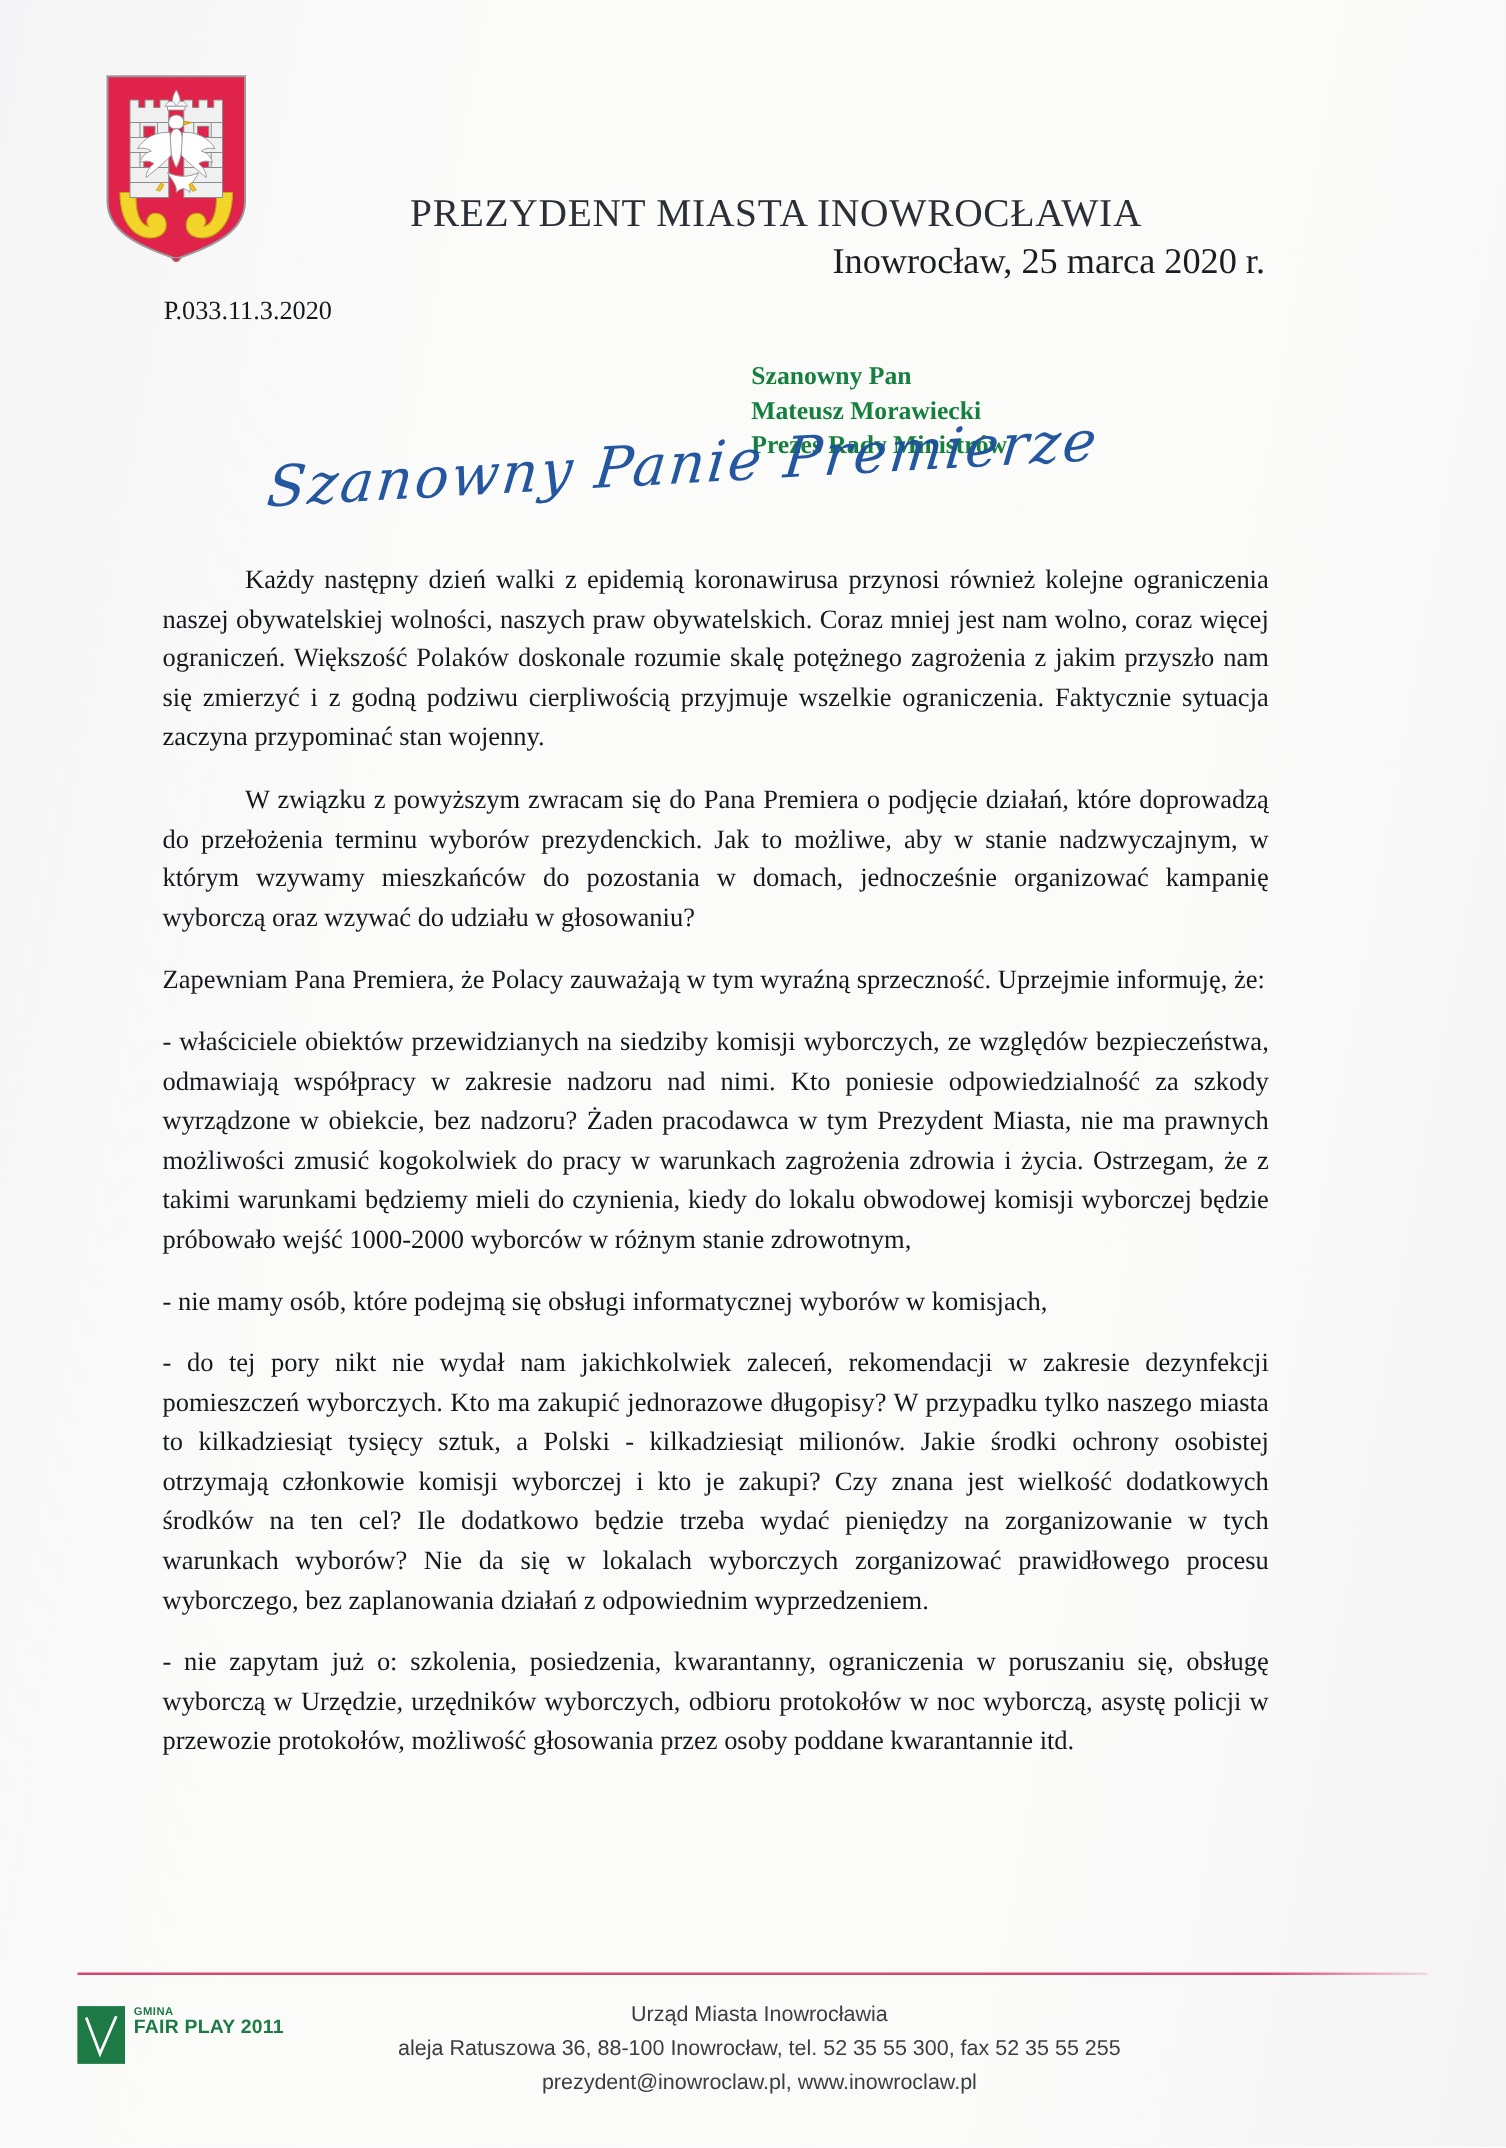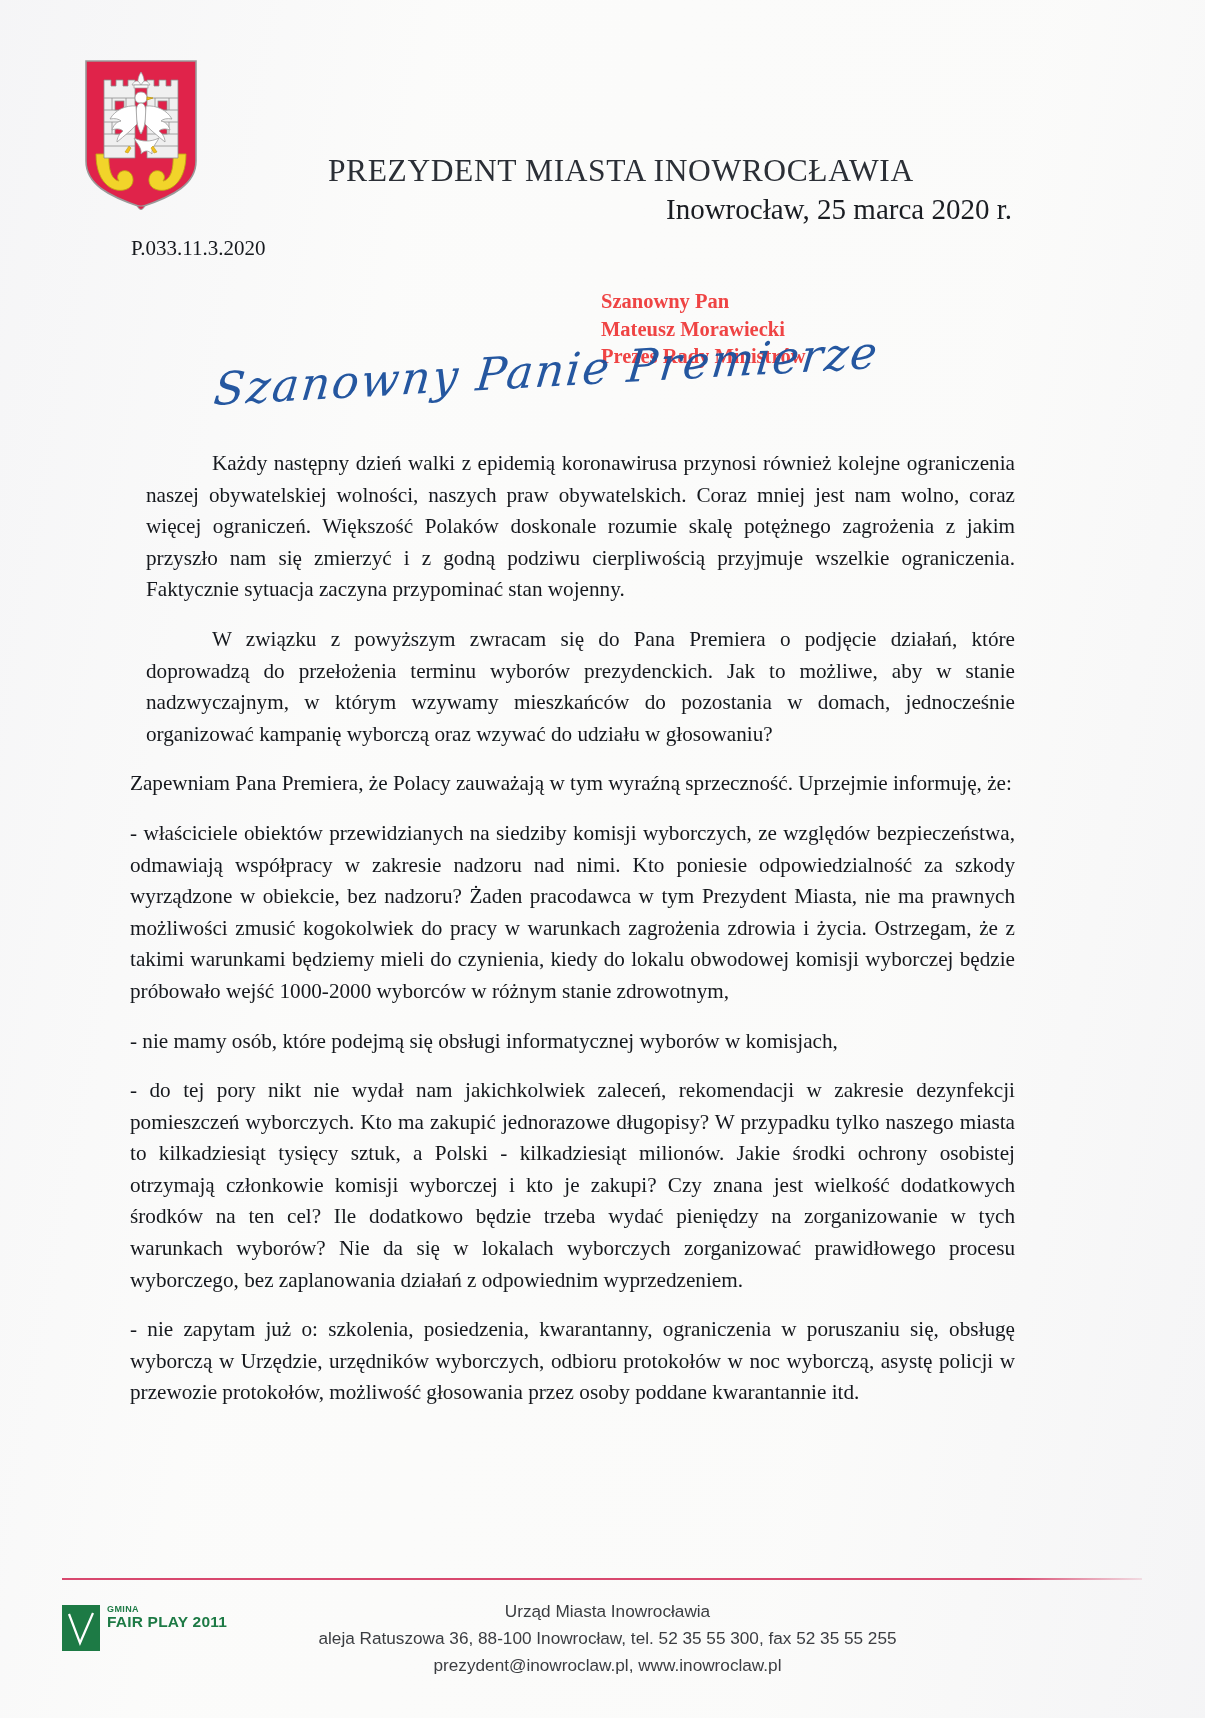--- a/index.html
+++ b/index.html
@@ -72,21 +72,21 @@
   }
 
   
   .addressee {
     position: absolute;
     left: 601px;
     top: 288px;
     font-weight: bold;
     font-size: 20.5px;
     line-height: 27.5px;
-    color: #ef4444;
+    color: #15803d;
   }
 
   
   .handwriting {
     position: absolute;
     left: 214px;
     top: 363px;
     font-family: "DejaVu Serif", serif;
     font-style: italic;
     font-size: 45px;
@@ -108,21 +108,20 @@
     font-size: 21.2px;
     line-height: 31.6px;
     text-align: justify;
     color: #15181d;
   }
   .body-text p {
     margin: 0 0 18px 0;
   }
   .body-text p.indented {
     text-indent: 66px;
-    margin-left: 16px;
   }
   .body-text p.tight {
     margin-bottom: 18px;
   }
 
   
   .footer-rule {
     position: absolute;
     left: 62px;
     top: 1578px;

